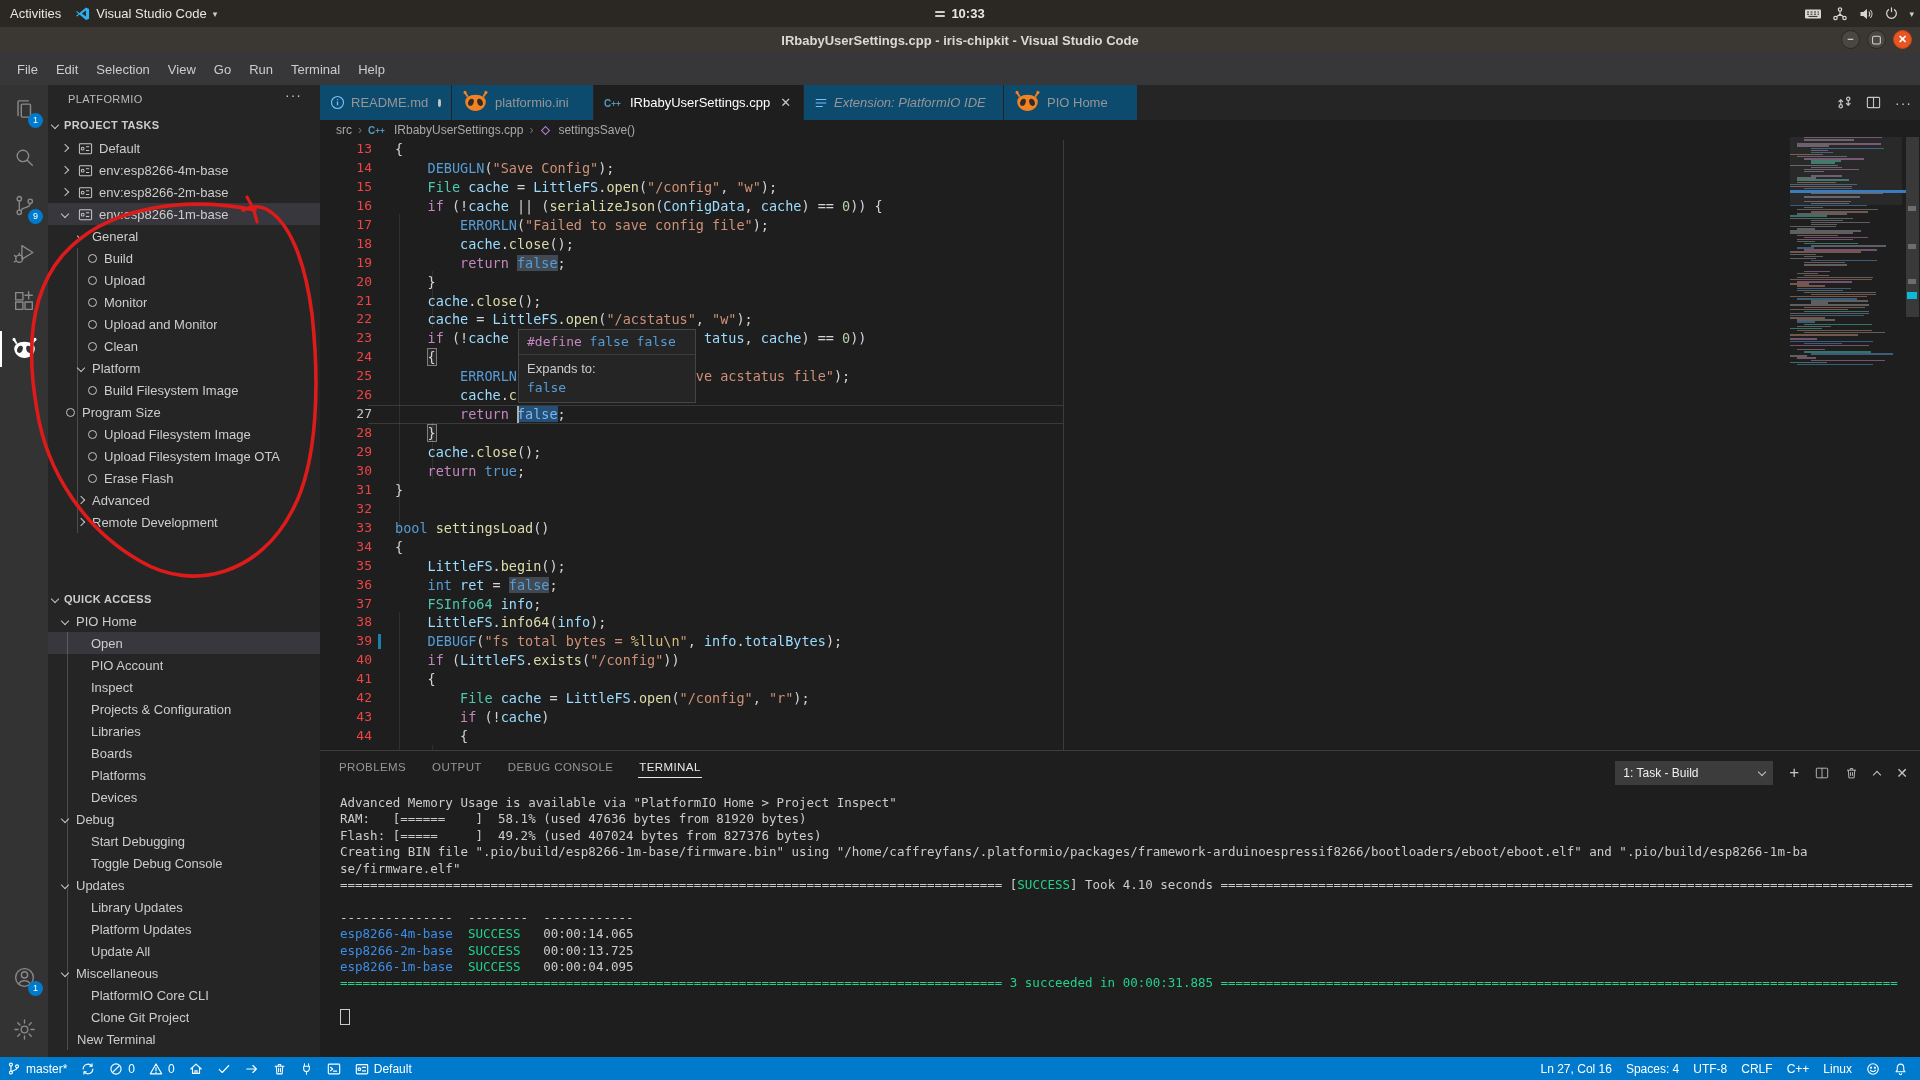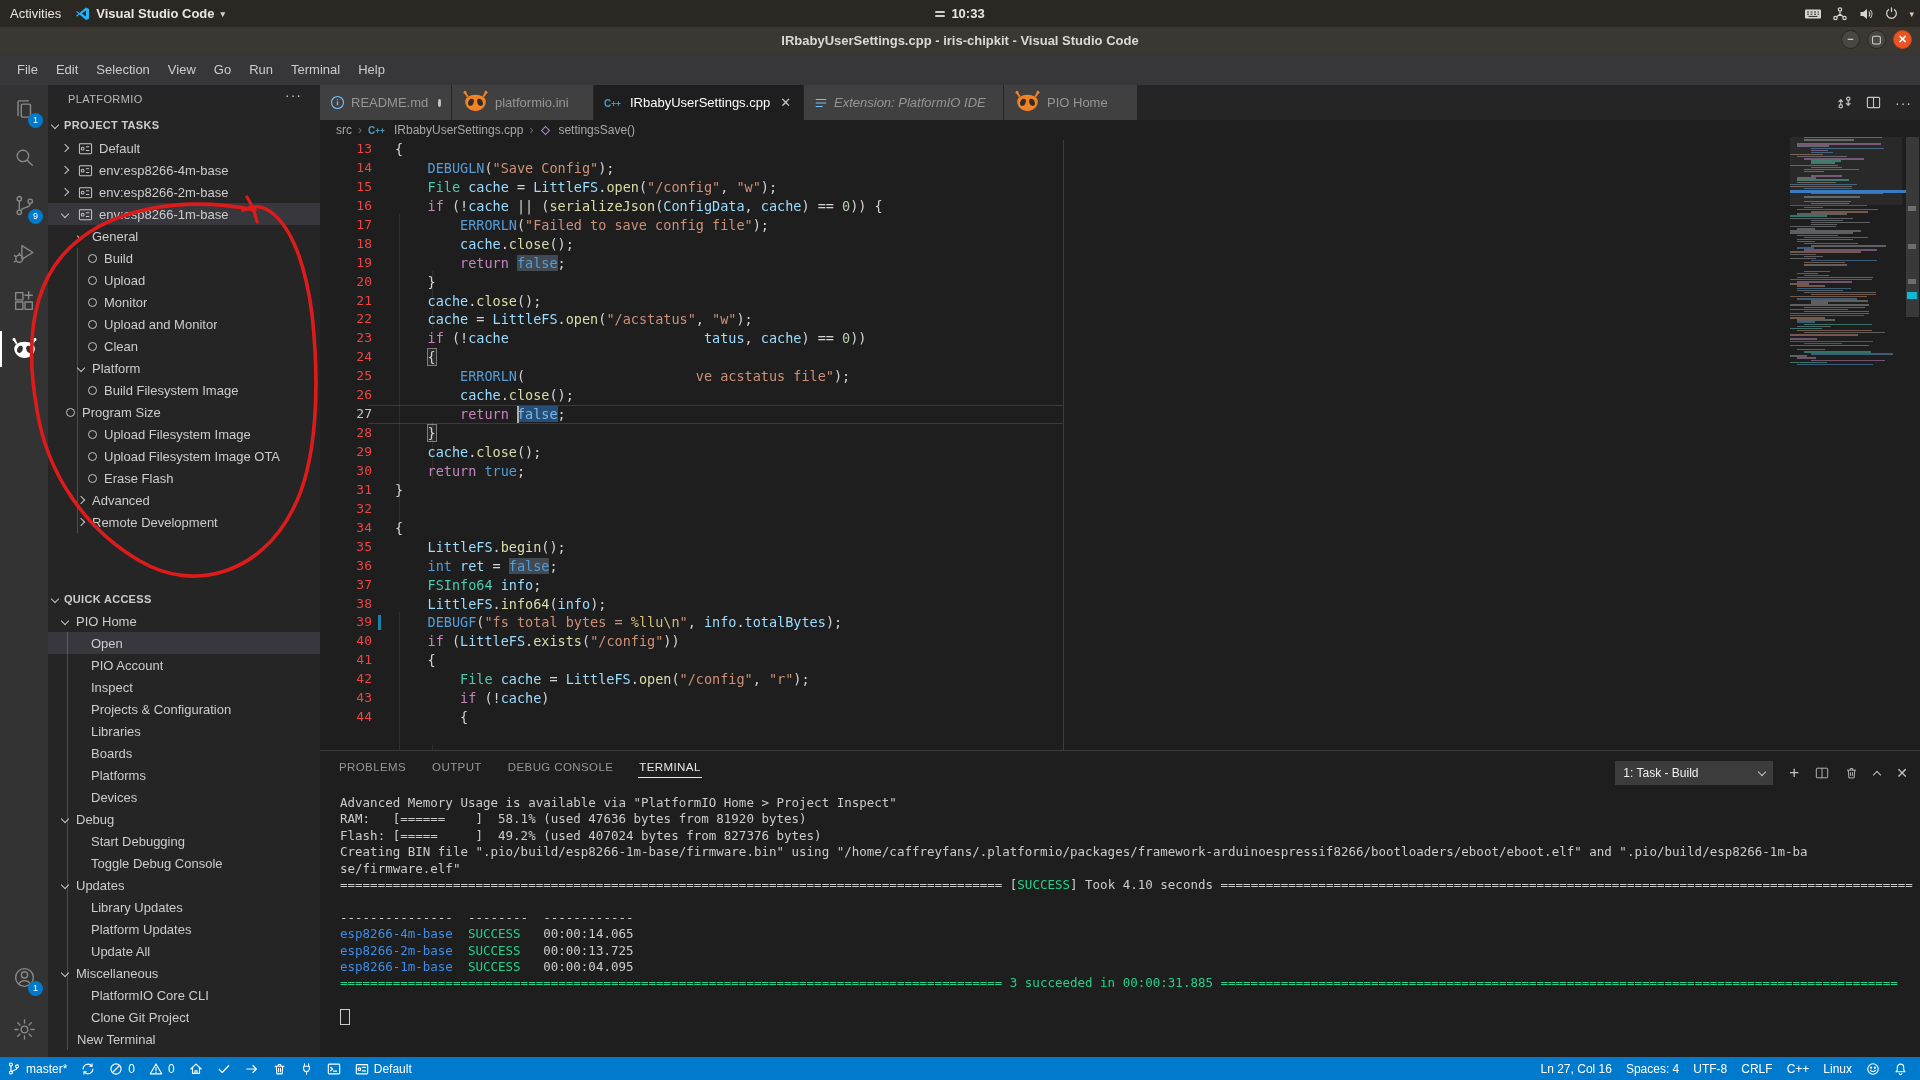--- a/index.html
+++ b/index.html
@@ -40,21 +40,21 @@
   .tree-row.selected{background:#37373d;}
   .tree-row .lbl{white-space:nowrap;overflow:hidden;}
   .chev{width:5px;height:5px;border-right:1.4px solid #c5c5c5;border-bottom:1.4px solid #c5c5c5;display:inline-block;flex:none;}
   .chev.r{transform:rotate(-45deg);}
   .chev.d{transform:rotate(45deg);}
   .task-dot{width:7px;height:7px;border:1.4px solid #c5c5c5;border-radius:50%;display:inline-block;flex:none;margin-right:7px;}
   .tree-guide{position:absolute;width:1px;background:rgba(255,255,255,0.18);}
   
   #editor-region{position:absolute;left:320px;top:85px;width:1600px;height:972px;background:#1e1e1e;}
   #tab-bar{position:absolute;left:0;top:0;right:0;height:35px;background:#252526;display:flex;}
-  .tab{height:35px;display:flex;align-items:center;gap:6px;padding:0 10px;box-sizing:border-box;background:#404040;
+  .tab{height:35px;display:flex;align-items:center;gap:6px;padding:0 10px;box-sizing:border-box;background:#0c4a6e;
     border-right:1px solid #252526;font-size:13px;color:#969696;flex:none;}
   .tab.active{background:#1e1e1e;color:#ffffff;}
   .tab.italic .tlabel{font-style:italic;}
   .tab .dirty{width:8px;height:8px;border-radius:50%;background:#c5c5c5;margin-left:4px;}
   .tab .close{color:#c5c5c5;font-size:13px;margin-left:4px;}
   #editor-actions{position:absolute;right:8px;top:0;height:35px;display:flex;align-items:center;gap:14px;color:#c5c5c5;}
   #breadcrumb{position:absolute;left:0;top:35px;right:0;height:20px;display:flex;align-items:center;gap:6px;
     padding-left:16px;font-size:12px;color:#a9a9a9;background:#1e1e1e;}
   .bc-sep{color:#6e6e6e;}
   
@@ -105,21 +105,21 @@
   .sb-item{display:flex;align-items:center;gap:5px;padding:0 7px;height:100%;}
   
   #annotation{position:absolute;left:0;top:0;width:1920px;height:1080px;z-index:100;pointer-events:none;}
 </style>
 </head>
 <body>
 
 <div id="gnome-bar">
   <div id="gnome-left">
     <span>Activities</span>
-    <span style="display:flex;align-items:center;gap:6px;font-weight:bold;justify-content:flex-end;">
+    <span style="display:flex;align-items:center;gap:6px;font-weight:normal;justify-content:flex-end;">
       <span>
         <svg width="15" height="15" viewBox="0 0 24 24">
             <path d="M17.5 2.5 7.2 11.3 3.2 8.2 1.5 9.2 5.6 12.5 1.5 15.8 3.2 16.8 7.2 13.7 17.5 22.5 22.5 20.2 22.5 4.8Z M17.5 7.2v9.6L11 12Z" fill="#2bb0f0"></path>
           </svg>
       </span>
       <span>Visual Studio Code</span>
       <span style="font-size:9px;color:#cfcdc9;">▾</span>
     </span>
   </div>
   <div id="gnome-center">
@@ -566,20 +566,21 @@
       <div class="cl"><span class="ln">23</span><span class="ct"><span class="p">    </span><span class="k">if</span><span class="p"> (!</span><span class="v">cache</span><span class="p">                        </span><span class="v">tatus</span><span class="p">, </span><span class="v">cache</span><span class="p">) == </span><span class="n">0</span><span class="p">))</span></span></div>
       <div class="cl"><span class="ln">24</span><span class="ct"><span class="p">    </span><span class="bm">{</span></span></div>
       <div class="cl"><span class="ln">25</span><span class="ct"><span class="p">        </span><span class="m">ERRORLN</span><span class="p">(</span><span class="p">                     </span><span class="s">ve acstatus file"</span><span class="p">);</span></span></div>
       <div class="cl"><span class="ln">26</span><span class="ct"><span class="p">        </span><span class="v">cache</span><span class="p">.</span><span class="f">close</span><span class="p">();</span></span></div>
       <div class="cl cur"><span class="ln">27</span><span class="ct"><span class="p">        </span><span class="k">return</span><span class="p"> </span><span class="hl2">false</span><span class="p">;</span></span><span class="cursorbar" style="left: 197px;"></span></div>
       <div class="cl"><span class="ln">28</span><span class="ct"><span class="p">    </span><span class="bm">}</span></span></div>
       <div class="cl"><span class="ln">29</span><span class="ct"><span class="p">    </span><span class="v">cache</span><span class="p">.</span><span class="f">close</span><span class="p">();</span></span></div>
       <div class="cl"><span class="ln">30</span><span class="ct"><span class="p">    </span><span class="k">return</span><span class="p"> </span><span class="b">true</span><span class="p">;</span></span></div>
       <div class="cl"><span class="ln">31</span><span class="ct"><span class="p">}</span></span></div>
       <div class="cl"><span class="ln">32</span><span class="ct"></span></div>
+      <div class="cl"><span class="ln">33</span><span class="ct"><span class="b">bool</span><span class="p"> </span><span class="f">settingsLoad</span><span class="p">()</span></span></div>
       <div class="cl"><span class="ln">34</span><span class="ct"><span class="p">{</span></span></div>
       <div class="cl"><span class="ln">35</span><span class="ct"><span class="p">    </span><span class="v">LittleFS</span><span class="p">.</span><span class="f">begin</span><span class="p">();</span></span></div>
       <div class="cl"><span class="ln">36</span><span class="ct"><span class="p">    </span><span class="b">int</span><span class="p"> </span><span class="v">ret</span><span class="p"> = </span><span class="hl1">false</span><span class="p">;</span></span></div>
       <div class="cl"><span class="ln">37</span><span class="ct"><span class="p">    </span><span class="t">FSInfo64</span><span class="p"> </span><span class="v">info</span><span class="p">;</span></span></div>
       <div class="cl"><span class="ln">38</span><span class="ct"><span class="p">    </span><span class="v">LittleFS</span><span class="p">.</span><span class="f">info64</span><span class="p">(</span><span class="v">info</span><span class="p">);</span></span></div>
       <div class="cl"><span class="ln">39</span><span class="modbar"></span><span class="ct"><span class="p">    </span><span class="m">DEBUGF</span><span class="p">(</span><span class="s">"fs total bytes = </span><span class="e">%llu</span><span class="e">\n</span><span class="s">"</span><span class="p">, </span><span class="v">info</span><span class="p">.</span><span class="v">totalBytes</span><span class="p">);</span></span></div>
       <div class="cl"><span class="ln">40</span><span class="ct"><span class="p">    </span><span class="k">if</span><span class="p"> (</span><span class="v">LittleFS</span><span class="p">.</span><span class="f">exists</span><span class="p">(</span><span class="s">"/config"</span><span class="p">))</span></span></div>
       <div class="cl"><span class="ln">41</span><span class="ct"><span class="p">    {</span></span></div>
       <div class="cl"><span class="ln">42</span><span class="ct"><span class="p">        </span><span class="t">File</span><span class="p"> </span><span class="v">cache</span><span class="p"> = </span><span class="v">LittleFS</span><span class="p">.</span><span class="f">open</span><span class="p">(</span><span class="s">"/config"</span><span class="p">, </span><span class="s">"r"</span><span class="p">);</span></span></div>
       <div class="cl"><span class="ln">43</span><span class="ct"><span class="p">        </span><span class="k">if</span><span class="p"> (!</span><span class="v">cache</span><span class="p">)</span></span></div>
@@ -690,20 +691,27 @@
       <div style="position: absolute; height: 1.4px; opacity: 0.5; top: 218.36px; left: 0px; width: 17.378px; background: rgb(157, 160, 162);"></div>
       <div style="position: absolute; height: 1.4px; opacity: 0.5; top: 220.48px; left: 7px; width: 19.3646px; background: rgb(197, 134, 192);"></div>
       <div style="position: absolute; height: 1.4px; opacity: 0.5; top: 222.6px; left: 21px; width: 74.3733px; background: rgb(197, 134, 192);"></div>
       <div style="position: absolute; height: 1.4px; opacity: 0.5; top: 224.72px; left: 0px; width: 37.3376px; background: rgb(78, 201, 176);"></div>
       <div style="position: absolute; height: 1.4px; opacity: 0.5; top: 226.84px; left: 7px; width: 76.0148px; background: rgb(86, 156, 214);"></div>
       <div style="position: absolute; left: 0px; right: 0px; top: 0px; height: 68px; background: rgba(255, 255, 255, 0.05);"></div>
       <div style="position: absolute; left: 0px; right: -4px; top: 53px; height: 2.5px; background: rgb(59, 123, 191);"></div>
     </div>
   <div id="scrollbar"></div>
 
+  <div id="hover-tip">
+    <div class="code-line">
+      <span style="color:#c586c0">#define</span><span style="color:#569cd6"> false false</span>
+    </div>
+    <div class="expands">Expands to:</div>
+    <div class="expansion">false</div>
+  </div>
 
   <div id="panel">
     <div id="panel-tabs">
         <div class="ptab">PROBLEMS</div>
         <div class="ptab">OUTPUT</div>
         <div class="ptab">DEBUG CONSOLE</div>
         <div class="ptab active">TERMINAL</div>
       </div>
     <div id="panel-actions">
       <div id="task-select">

